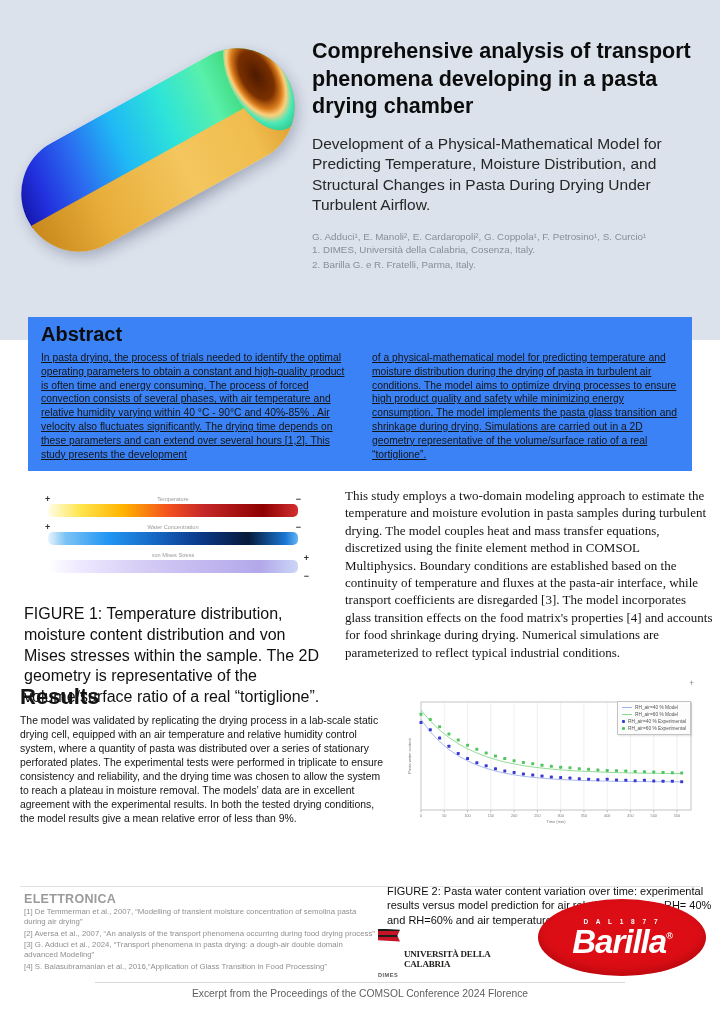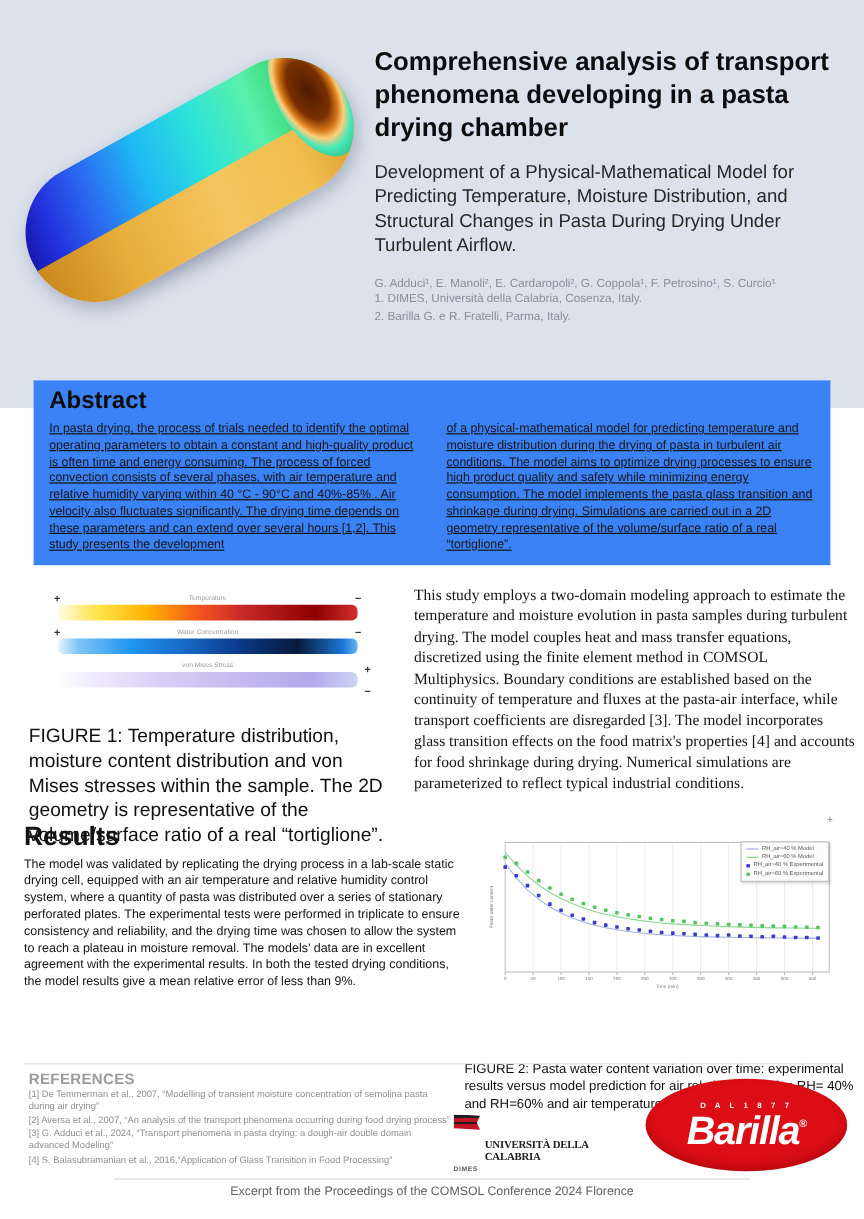--- a/index.html
+++ b/index.html
@@ -262,21 +262,21 @@
           <span class="lg-sw lg-dot" style="background: rgb(82, 197, 96);"></span>
           <span>RH_air=60 % Experimental</span>
         </div>
       </div>
   </div>
   <div class="fig2-caption">FIGURE 2:  Pasta water content variation over time: experimental results versus model prediction for air relative humidities RH= 40% and RH=60% and air temperature T=90°C.</div>
 
   <div class="divider"></div>
 
   <div class="references">
-    <h3 class="refs-h">REFERENCES</h3>
+    <h3 class="refs-h">ELETTRONICA</h3>
     <div class="ref-item">[1] De Temmerman et al., 2007,  “Modelling of transient moisture concentration of semolina pasta during air drying”</div>
     <div class="ref-item">[2] Aversa et al., 2007, “An analysis of the transport phenomena occurring during food drying process”</div>
     <div class="ref-item">[3] G. Adduci et al., 2024, “Transport phenomena in pasta drying: a dough-air double domain advanced Modeling”</div>
     <div class="ref-item">[4] S. Balasubramanian et al., 2016,“Application of Glass Transition in Food Processing”</div>
   </div>
 
   <div class="unical">
     <div class="unical-top">
       <div class="unical-flag"></div>
       <div class="unical-name">UNIVERSITÀ DELLA CALABRIA</div>

